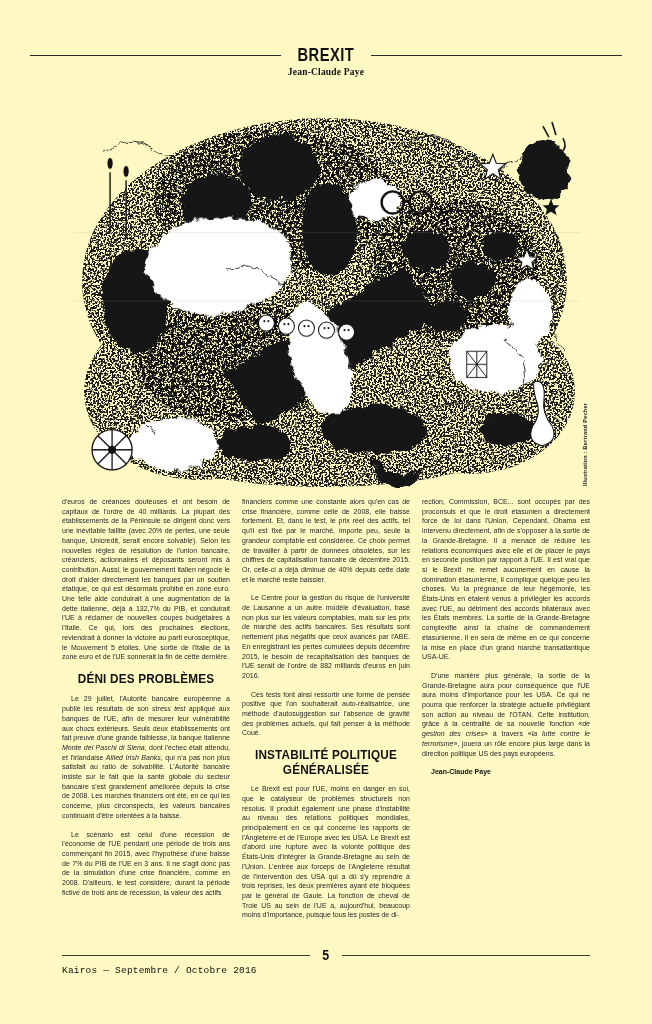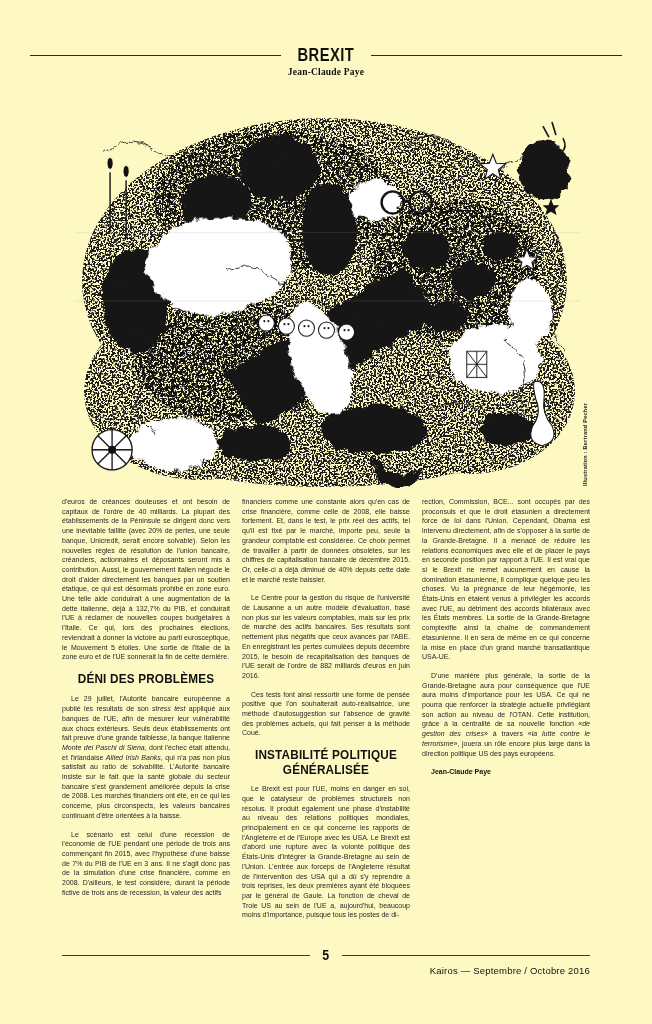--- a/index.html
+++ b/index.html
@@ -41,21 +41,21 @@
     text-align:center;margin:11px 0 8px 0;letter-spacing:.2px;
     transform:scale(.94,1.08);
   }
   .signature{font-weight:bold;text-indent:9px;color:#111;}
   
   .footer{position:absolute;left:62px;right:62px;top:948px;}
   .pageno-row{display:flex;align-items:center;gap:12px;}
   .pageno-row .rule{height:1px;background:#3a3a3a;}
   .page-number{font-size:13px;font-weight:bold;color:#111;transform:scale(.95,1.1);}
   .journal-line{
-    text-align:right;font-family:Liberation Sans, sans-serif;font-size:9.5px;
+    text-align:left;font-family:Liberation Mono, monospace;font-size:9.5px;
     color:#111;margin-top:2px;letter-spacing:.2px;
   }
 </style>
 </head>
 <body>
 
 <div class="page">
 
   <div class="header">
     <div class="title-row">

